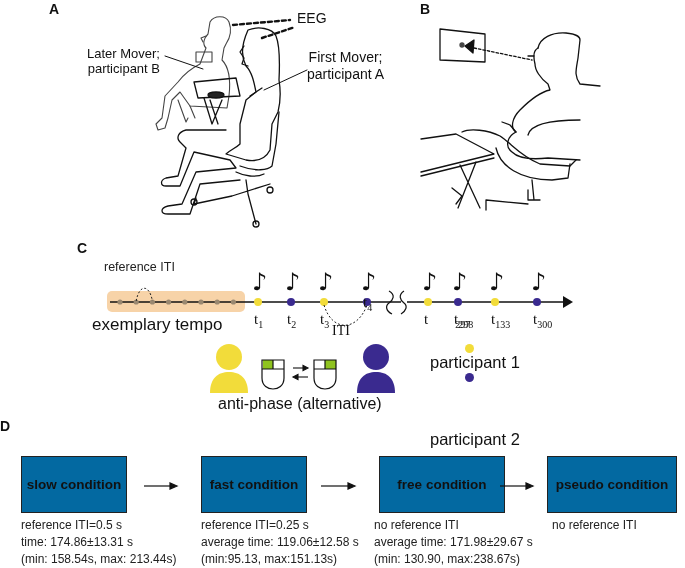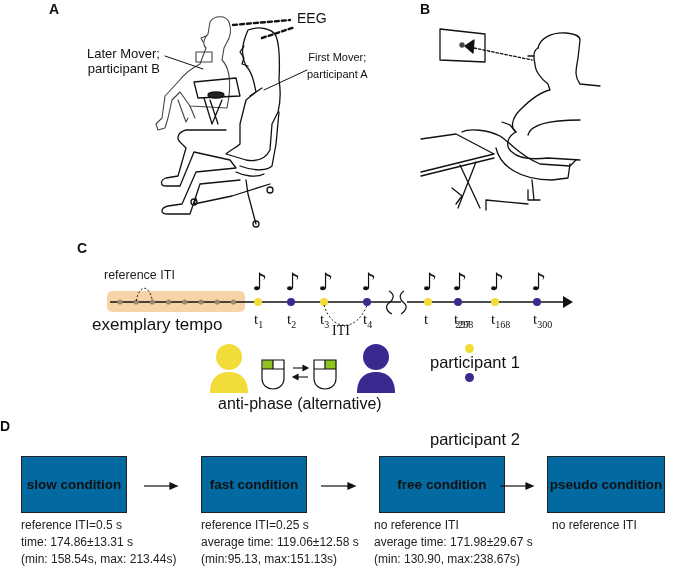--- a/index.html
+++ b/index.html
@@ -55,21 +55,21 @@
     <path d="M165,56 L203,69" stroke-width="1"></path>
     <path d="M307,70 L264,90" stroke-width="1"></path>
   </g>
 </svg>
 
 <div class="abs lbl" style="left:297px;top:11px;font-size:14px;">EEG</div>
 <div class="abs lbl" style="left:87px;top:46px;text-align:right;">
   <div>Later Mover;</div>
   <div>participant B</div>
 </div>
-<div class="abs lbl" style="left:307px;top:49px;font-size:11px;line-height:17px;text-align:center;">
+<div class="abs lbl" style="left:307px;top:49px;font-size:14px;line-height:17px;text-align:center;">
   <div>First Mover;</div>
   <div>participant A</div>
 </div>
 
 <div class="abs panel-label" style="left:420px;top:1px;">B</div>
 
 <svg width="685" height="568">
   <g fill="none" stroke="#111" stroke-width="1.3" stroke-linejoin="round" stroke-linecap="round">
 
     <path d="M440,29 L485,34 L485,62 L440,60 Z"></path>
@@ -130,32 +130,32 @@
       <circle cx="458" cy="302" r="4" fill="#3a2a8f"></circle>
       <text x="452" y="290" font-size="24" font-family="DejaVu Sans, sans-serif" fill="#111">♪</text>
       <circle cx="495" cy="302" r="4" fill="#f2dc3a"></circle>
       <text x="489" y="290" font-size="24" font-family="DejaVu Sans, sans-serif" fill="#111">♪</text>
       <circle cx="537" cy="302" r="4" fill="#3a2a8f"></circle>
       <text x="531" y="290" font-size="24" font-family="DejaVu Sans, sans-serif" fill="#111">♪</text>
       <path d="M324,305 C332,332 357,332 367,305" fill="none" stroke="#222" stroke-width="1" stroke-dasharray="2,2"></path>
     </g>
 </svg>
 
-<div class="abs" style="left:104px;top:268px;font-size:12.5px;color:#222;">reference ITI</div>
+<div class="abs" style="left:104px;top:260px;font-size:12.5px;color:#222;">reference ITI</div>
 <div class="abs" style="left:92px;top:315px;font-size:17px;">exemplary tempo</div>
 <div class="abs serif" style="left:332px;top:323px;font-size:14px;">ITI</div>
 
 <div id="tick-labels">
     <div class="abs serif" style="left: 254px; top: 311px; font-size: 15px; white-space: nowrap;"><span>t</span><sub style="font-size: 10px;">1</sub></div>
     <div class="abs serif" style="left: 287px; top: 311px; font-size: 15px; white-space: nowrap;"><span>t</span><sub style="font-size: 10px;">2</sub></div>
     <div class="abs serif" style="left: 320px; top: 311px; font-size: 15px; white-space: nowrap;"><span>t</span><sub style="font-size: 10px;">3</sub></div>
-    <div class="abs serif" style="left: 363px; top: 311px; font-size: 15px; white-space: nowrap; text-align: right;"><span>t</span><sub style="font-size: 10px;">4</sub></div>
+    <div class="abs serif" style="left: 363px; top: 294px; font-size: 15px; white-space: nowrap; text-align: right;"><span>t</span><sub style="font-size: 10px;">4</sub></div>
     <div class="abs serif" style="left: 424px; top: 311px; font-size: 15px; white-space: nowrap;"><span>t</span><sub style="font-size: 10px; margin-left: 27px;">297</sub></div>
     <div class="abs serif" style="left: 454px; top: 311px; font-size: 15px; white-space: nowrap;"><span>t</span><sub style="font-size: 10px;">298</sub></div>
-    <div class="abs serif" style="left: 491px; top: 311px; font-size: 15px; white-space: nowrap;"><span>t</span><sub style="font-size: 10px;">168</sub></div>
+    <div class="abs serif" style="left: 491px; top: 311px; font-size: 15px; white-space: nowrap;"><span>t</span><sub style="font-size: 10px;">133</sub></div>
     <div class="abs serif" style="left: 533px; top: 311px; font-size: 15px; white-space: nowrap;"><span>t</span><sub style="font-size: 10px; text-align: right;">300</sub></div>
   </div>
 
 <svg width="685" height="568">
   <g>
     <circle cx="229" cy="357" r="13" fill="#f2dc3a"></circle>
     <path d="M210,393 C210,378 218,372 229,372 C240,372 248,378 248,393 Z" fill="#f2dc3a"></path>
   </g>
   <g>
     <circle cx="376" cy="357" r="13" fill="#3a2a8f"></circle>
@@ -188,21 +188,21 @@
 <div class="legend-item" style="left:430px;top:373px;gap:48px;">
   <span class="legend-dot" style="background:#3a2a8f;"></span>
   <span>participant 2</span>
 </div>
 
 <div class="abs panel-label" style="left:0px;top:418px;">D</div>
 
 <div class="cond-box" style="left:21px;top:456px;width:106px;height:57px;">slow condition</div>
 <div class="cond-box" style="left:201px;top:456px;width:106px;height:57px;">fast condition</div>
 <div class="cond-box" style="left:379px;top:456px;width:126px;height:57px;">free condition</div>
-<div class="cond-box" style="left:547px;top:456px;width:118px;height:57px;">pseudo condition</div>
+<div class="cond-box" style="left:547px;top:456px;width:130px;height:57px;">pseudo condition</div>
 
 <svg width="685" height="568">
   <g stroke="#111" stroke-width="1.2" fill="#111">
     <g>
         <line x1="144" y1="486" x2="172" y2="486"></line>
         <path d="M177,486 L170,483 L170,489 Z"></path>
       </g>
     <g>
         <line x1="321" y1="486" x2="350" y2="486"></line>
         <path d="M355,486 L348,483 L348,489 Z"></path>

